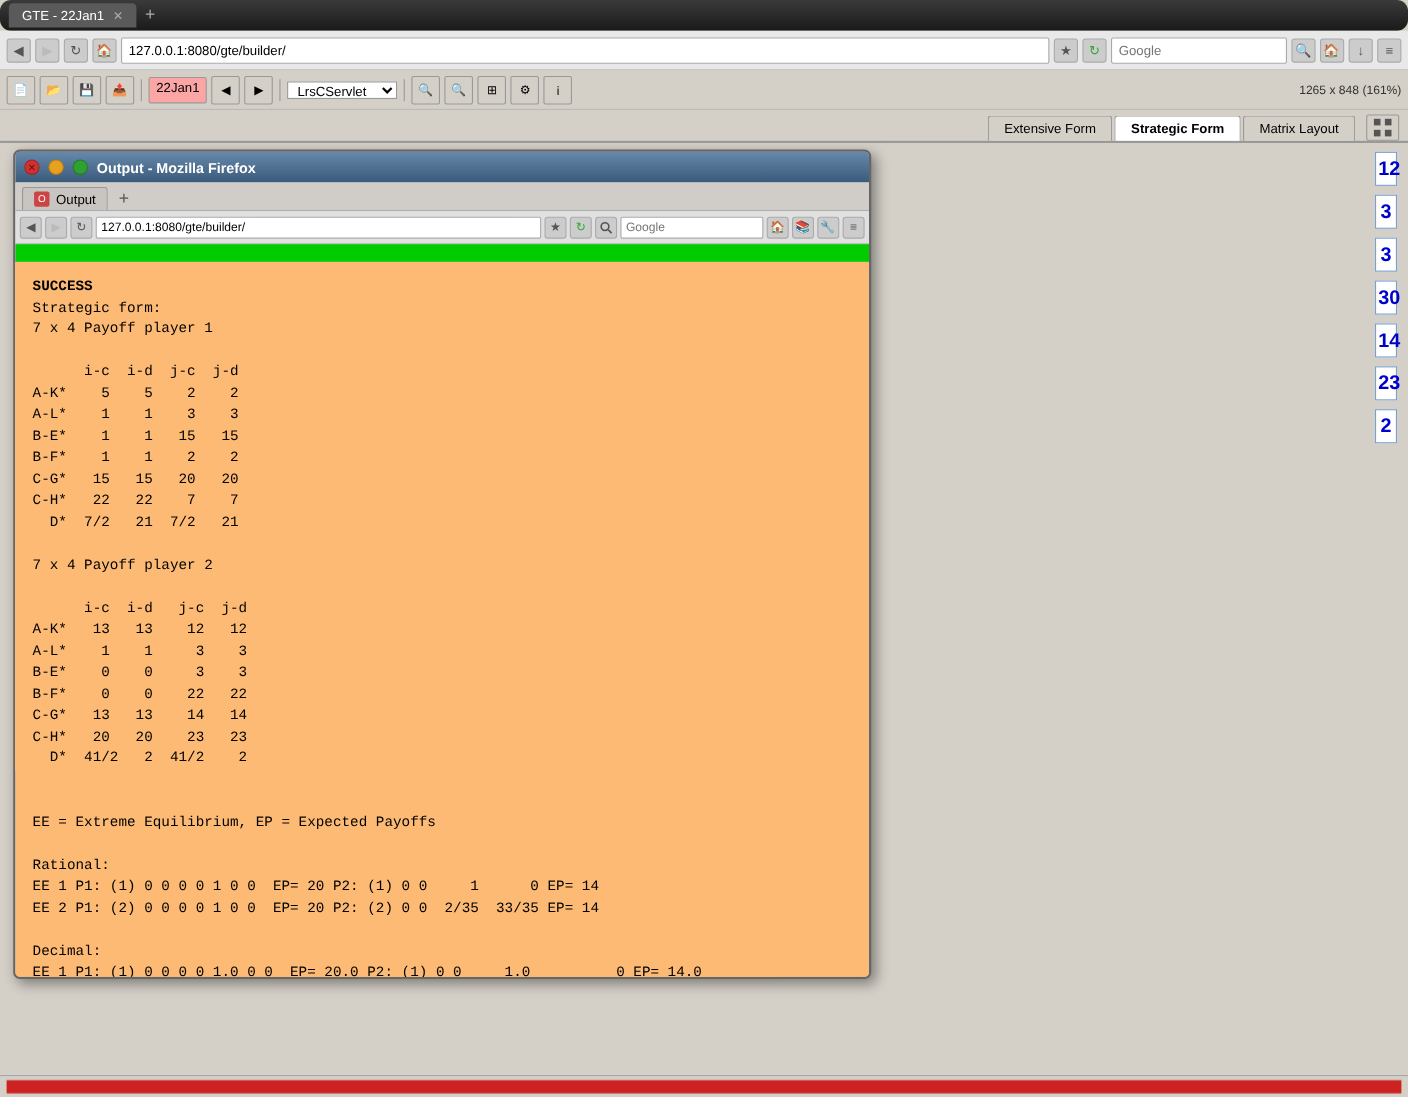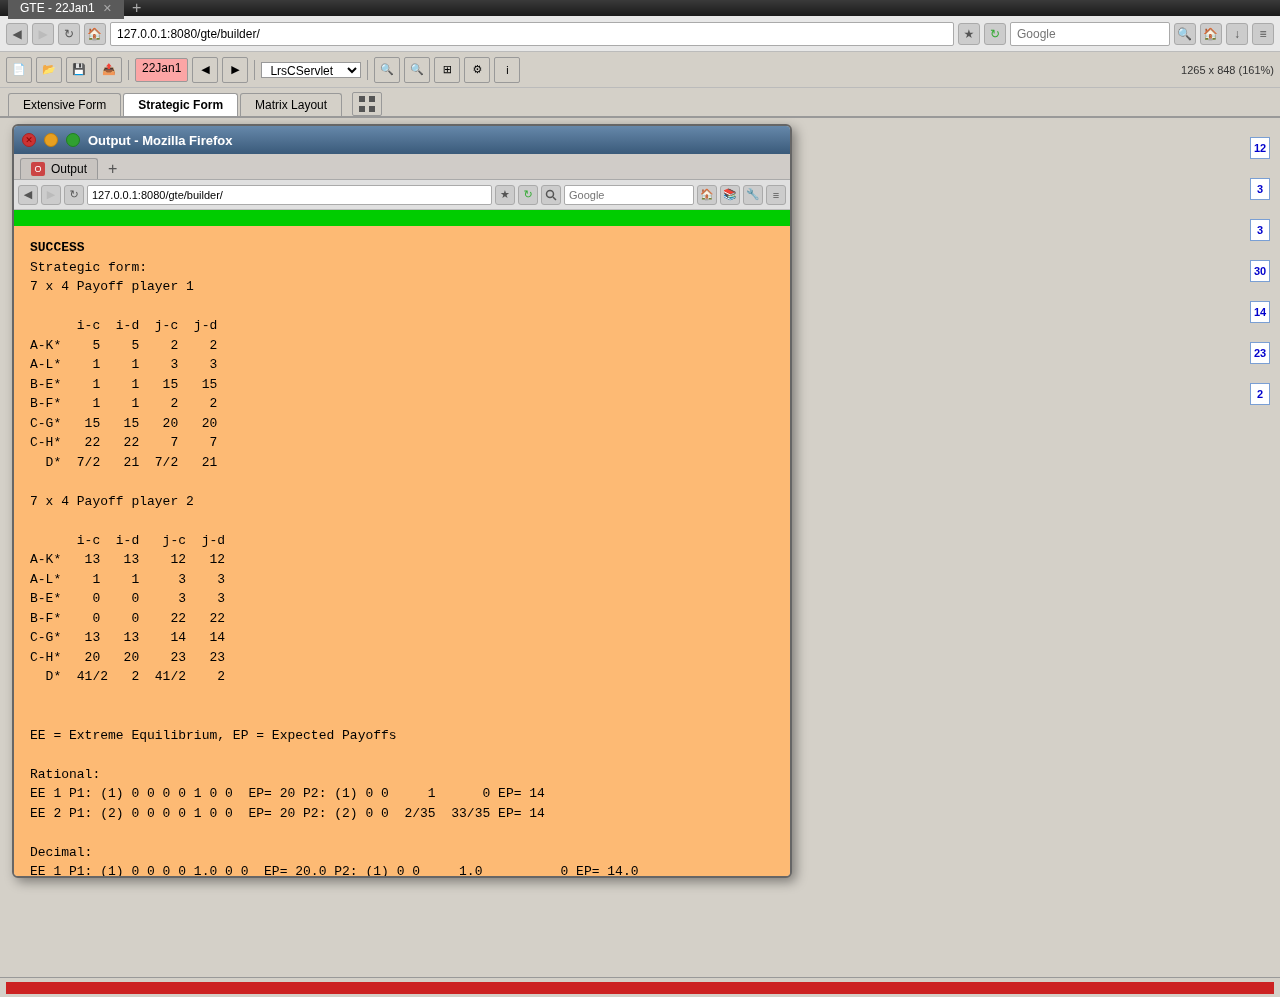--- a/index.html
+++ b/index.html
@@ -2,25 +2,26 @@
 <html><head>
   <meta charset="utf-8">
   <style>
     * { box-sizing: border-box; margin: 0; padding: 0; }
     body { font-family: Arial, sans-serif; font-size: 12px; background: #d4d0c8; overflow: hidden; }
 
     
     .browser-title-bar {
       background: linear-gradient(to bottom, #3a3a3a, #1a1a1a);
       color: white;
-      height: 16px;
+      height: 28px;
       display: flex;
       align-items: center;
       padding: 0 8px;
       gap: 8px;
+      border-radius: 10px;
     }
     .browser-tab {
       background: #5a5a5a;
       color: white;
       padding: 4px 12px;
       border-radius: 4px 4px 0 0;
       font-size: 12px;
       display: flex;
       align-items: center;
       gap: 8px;
@@ -121,20 +122,21 @@
       color: #333;
     }
 
     
     .tab-bar {
       background: #d4d0c8;
       display: flex;
       align-items: flex-end;
       padding: 4px 8px 0 8px;
       border-bottom: 2px solid #999;
+      justify-content: flex-end;
     }
     .main-tab {
       padding: 4px 14px;
       border: 1px solid #999;
       border-bottom: none;
       background: #d4d0c8;
       font-size: 12px;
       cursor: pointer;
       border-radius: 3px 3px 0 0;
       margin-right: 2px;
@@ -171,23 +173,23 @@
       position: absolute;
       right: 0;
       top: 0;
       bottom: 0;
     }
     .sidebar-num {
       width: 20px;
       border: 1px solid #7a9fd4;
       color: #0000cc;
       text-align: center;
-      font-size: 11px;
+      font-size: 18px;
       font-weight: bold;
-      margin-top: 19px;
+      margin-top: 8px;
       padding: 4px 2px;
       background: white;
     }
 
     
     .popup-window {
       position: absolute;
       left: 12px;
       top: 6px;
       width: 780px;

